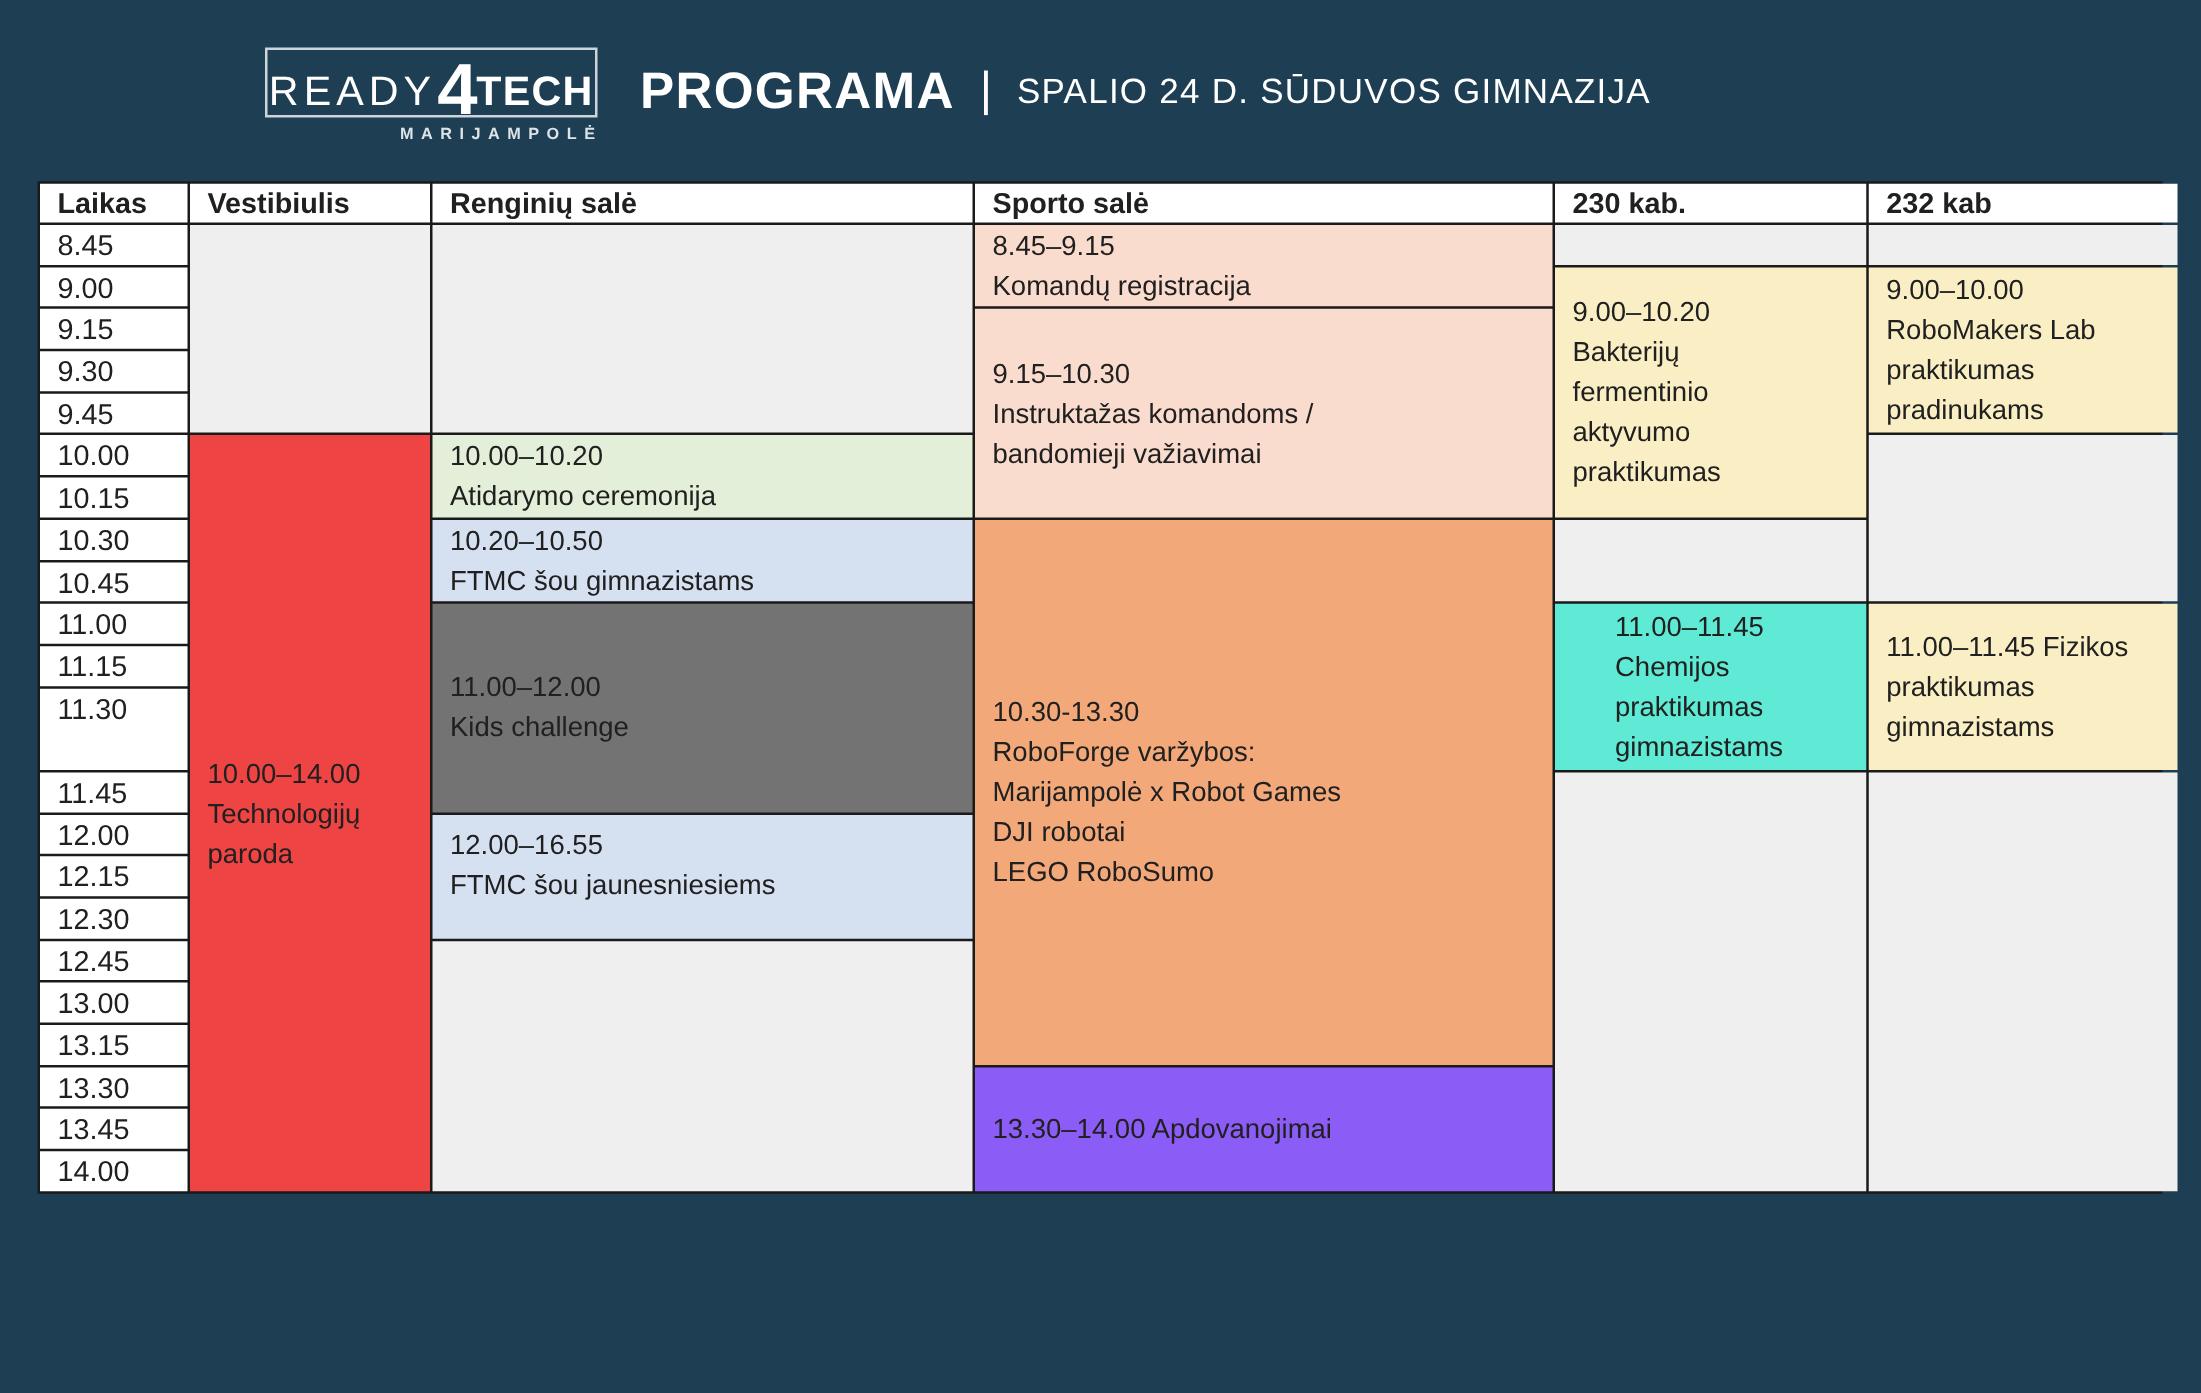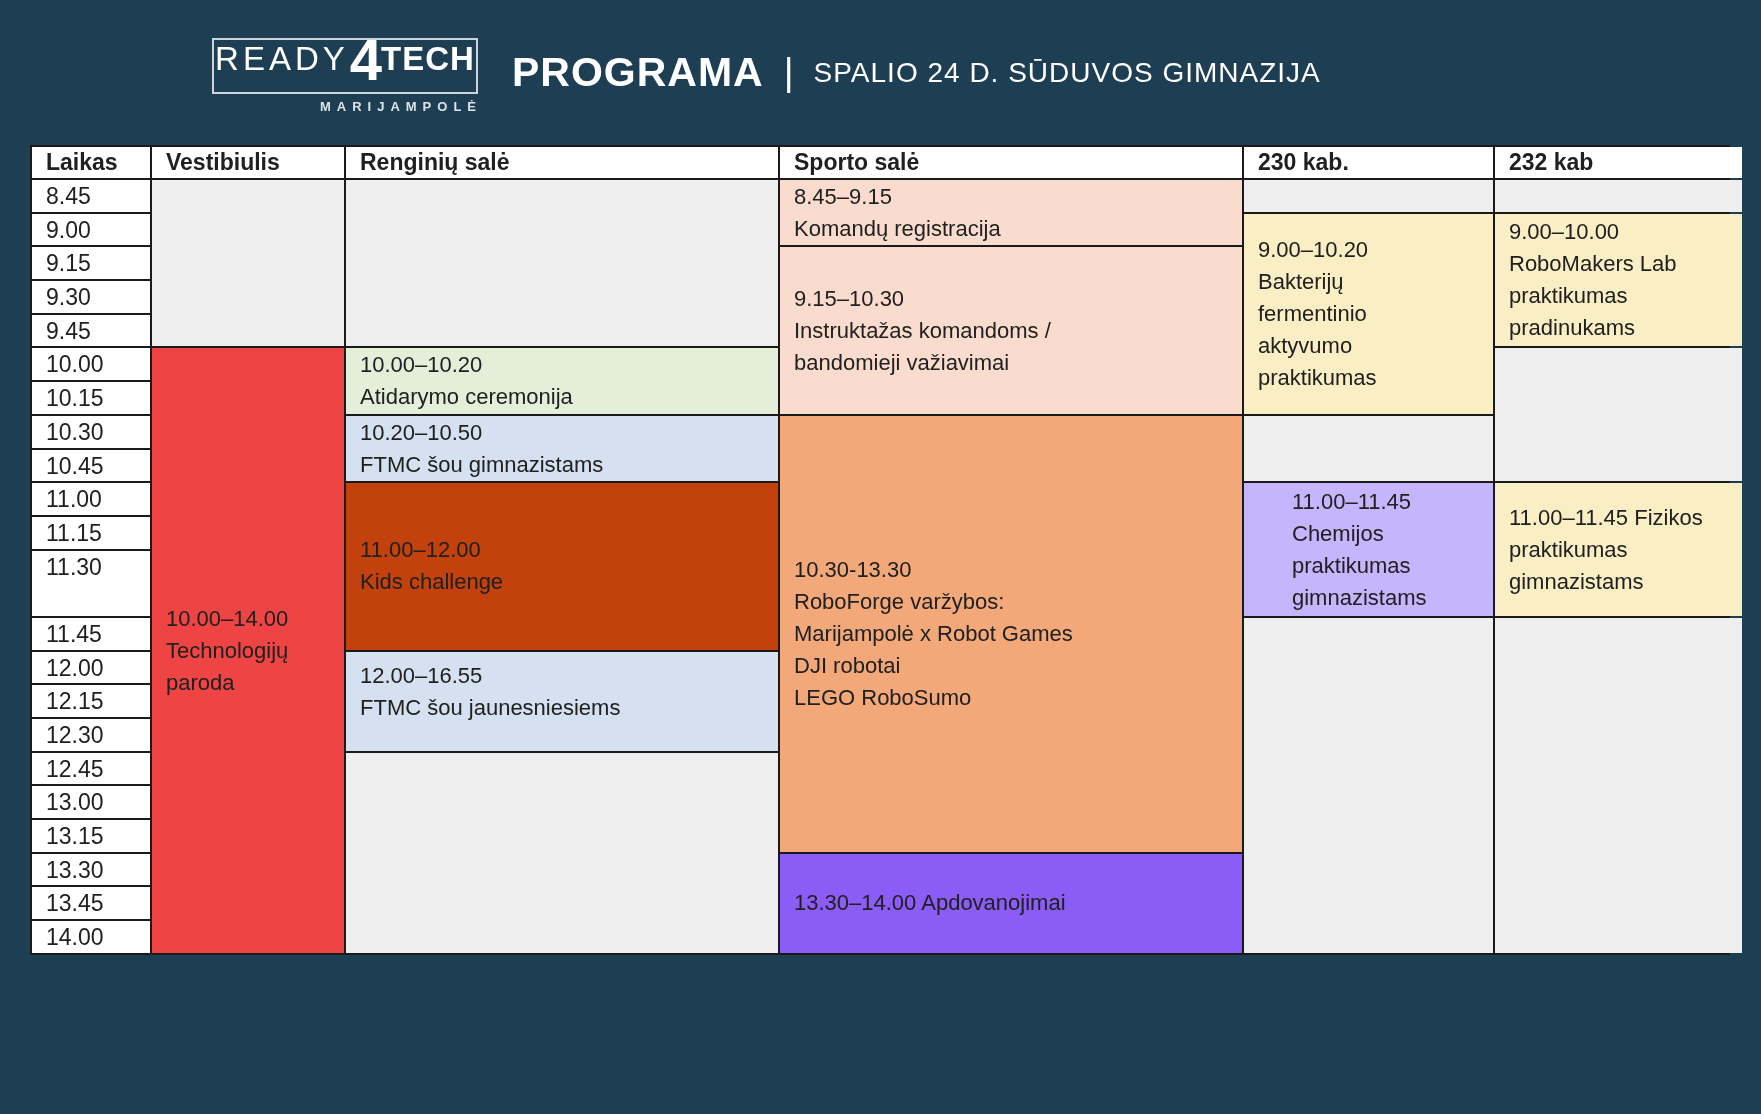--- a/index.html
+++ b/index.html
@@ -20,21 +20,21 @@
     width:112px;height:54px;background:#ffffff;border-radius:5px;
     display:flex;align-items:center;justify-content:center;
   }
   .lispa-box span{color:#1e3e53;font-weight:800;font-size:38px;letter-spacing:0.5px;}
   .lispa-sub{position:relative;margin-top:1px;color:#ffffff;font-weight:700;font-size:33px;letter-spacing:0.5px;}
   .m-underline{position:absolute;left:2px;bottom:-4px;width:27px;height:3px;background:#ffffff;}
 
   .r4t{position:absolute;left:212px;top:38px;width:270px;}
   .r4t-box{
     width:266px;height:56px;border:2px solid #ccd5db;
-    display:flex;align-items:flex-start;justify-content:center;
+    display:flex;align-items:flex-end;justify-content:center;
     color:#ffffff;box-sizing:border-box;
   }
   .r4t-ready{font-weight:300;font-size:33px;letter-spacing:4px;margin-right:2px;}
   .r4t-four{font-weight:800;font-size:58px;line-height:40px;margin:0 -1px;}
   .r4t-tech{font-weight:800;font-size:33px;letter-spacing:1px;}
   .r4t-city{margin-top:5px;text-align:right;color:#dde4e9;font-size:13px;font-weight:600;letter-spacing:6px;}
 
   .title{
     position:absolute;left:512px;top:0;height:145px;
     display:flex;align-items:center;color:#ffffff;white-space:nowrap;
@@ -129,21 +129,21 @@
       </div>
       <div class="cell " style="grid-area: 2 / 3 / span 5; background: rgb(239, 239, 240);"></div>
       <div class="cell " style="grid-area: 7 / 3 / span 2; background: rgb(227, 239, 217);">
         <div class="line">10.00–10.20</div>
         <div class="line">Atidarymo ceremonija</div>
       </div>
       <div class="cell " style="grid-area: 9 / 3 / span 2; background: rgb(213, 224, 240);">
         <div class="line">10.20–10.50</div>
         <div class="line">FTMC šou gimnazistams</div>
       </div>
-      <div class="cell " style="grid-area: 11 / 3 / span 5; background: #c2410c;">
+      <div class="cell " style="grid-area: 11 / 3 / span 5; background: #737373;">
         <div class="line">11.00–12.00</div>
         <div class="line">Kids challenge</div>
       </div>
       <div class="cell vtop" style="grid-area: 16 / 3 / span 3; background: rgb(213, 224, 240);">
         <div class="line">12.00–16.55</div>
         <div class="line">FTMC šou jaunesniesiems</div>
       </div>
       <div class="cell " style="grid-area: 19 / 3 / span 6; background: rgb(239, 239, 240);"></div>
       <div class="cell " style="grid-area: 2 / 4 / span 2; background: rgb(250, 220, 206);">
         <div class="line">8.45–9.15</div>
@@ -166,21 +166,21 @@
       </div>
       <div class="cell " style="grid-area: 2 / 5 / span 1; background: rgb(239, 239, 240);"></div>
       <div class="cell " style="grid-area: 3 / 5 / span 6; background: rgb(250, 238, 196);">
         <div class="line">9.00–10.20</div>
         <div class="line">Bakterijų</div>
         <div class="line">fermentinio</div>
         <div class="line">aktyvumo</div>
         <div class="line">praktikumas</div>
       </div>
       <div class="cell " style="grid-area: 9 / 5 / span 2; background: rgb(239, 239, 240);"></div>
-      <div class="cell " style="grid-area: 11 / 5 / span 4; background: #c4b5fd; padding-left: 48px;">
+      <div class="cell " style="grid-area: 11 / 5 / span 4; background: #5eead4; padding-left: 48px;">
         <div class="line">11.00–11.45</div>
         <div class="line">Chemijos</div>
         <div class="line">praktikumas</div>
         <div class="line">gimnazistams</div>
       </div>
       <div class="cell " style="grid-area: 15 / 5 / span 10; background: rgb(239, 239, 240);"></div>
       <div class="cell " style="grid-area: 2 / 6 / span 1; background: rgb(239, 239, 240);"></div>
       <div class="cell " style="grid-area: 3 / 6 / span 4; background: rgb(250, 238, 196);">
         <div class="line">9.00–10.00</div>
         <div class="line">RoboMakers Lab</div>

